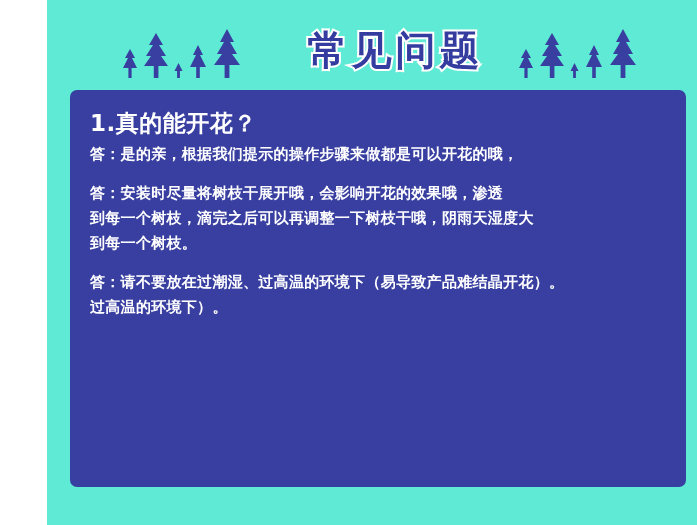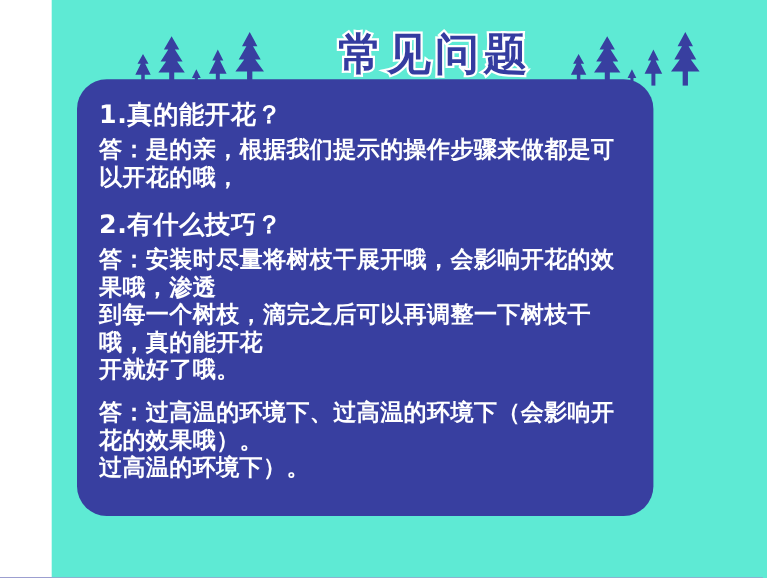--- a/index.html
+++ b/index.html
@@ -63,45 +63,45 @@
     paint-order:stroke fill;
     text-shadow:
       0 0 0 #ffffff;
     line-height:44px;
   }
 
   
   .panel{
     position:absolute;
     left:23px;
-    top:72px;
-    width:524px;
+    top:90px;
+    width:616px;
     height:397px;
     background:#383fa0;
-    border-radius:27px;
+    border-radius:7px;
     box-sizing:border-box;
     padding:16px 26px 10px 20px;
     overflow:hidden;
   }
 
   .faq-item{margin:0 0 2px 0;}
 
   .q{
     color:#ffffff;
     font-size:23px;
     font-weight:bold;
     letter-spacing:0.5px;
     line-height:34px;
     margin:0 0 2px 0;
     white-space:nowrap;
   }
 
   .a{
     color:#ffffff;
-    font-size:21px;
+    font-size:15px;
     font-weight:bold;
     line-height:25px;
     letter-spacing:0.3px;
     margin:0 0 14px 0;
   }
 
   .a .line{display:block;}
 </style>
 </head>
 <body>
@@ -184,29 +184,28 @@
   <div class="panel">
 
     <div class="faq-item">
       <div class="q">1.真的能开花？</div>
       <div class="a">
         <span class="line">答：是的亲，根据我们提示的操作步骤来做都是可以开花的哦，</span>
       </div>
     </div>
 
     <div class="faq-item">
-      <div class="q">2.有什么技巧？</div>
       <div class="a">
         <span class="line">答：安装时尽量将树枝干展开哦，会影响开花的效果哦，渗透</span>
-        <span class="line">到每一个树枝，滴完之后可以再调整一下树枝干哦，真的能开花</span>
-        <span class="line">开就好了哦。</span>
+        <span class="line">到每一个树枝，滴完之后可以再调整一下树枝干哦，阴雨天湿度大</span>
+        <span class="line">到每一个树枝。</span>
       </div>
     </div>
 
     <div class="faq-item">
       <div class="a">
-        <span class="line">答：过高温的环境下、过高温的环境下（会影响开花的效果哦）。</span>
+        <span class="line">答：请不要放在过潮湿、过高温的环境下（易导致产品难结晶开花）。</span>
         <span class="line">过高温的环境下）。</span>
       </div>
     </div>
 
   </div>
 </div>
 
 </body></html>

